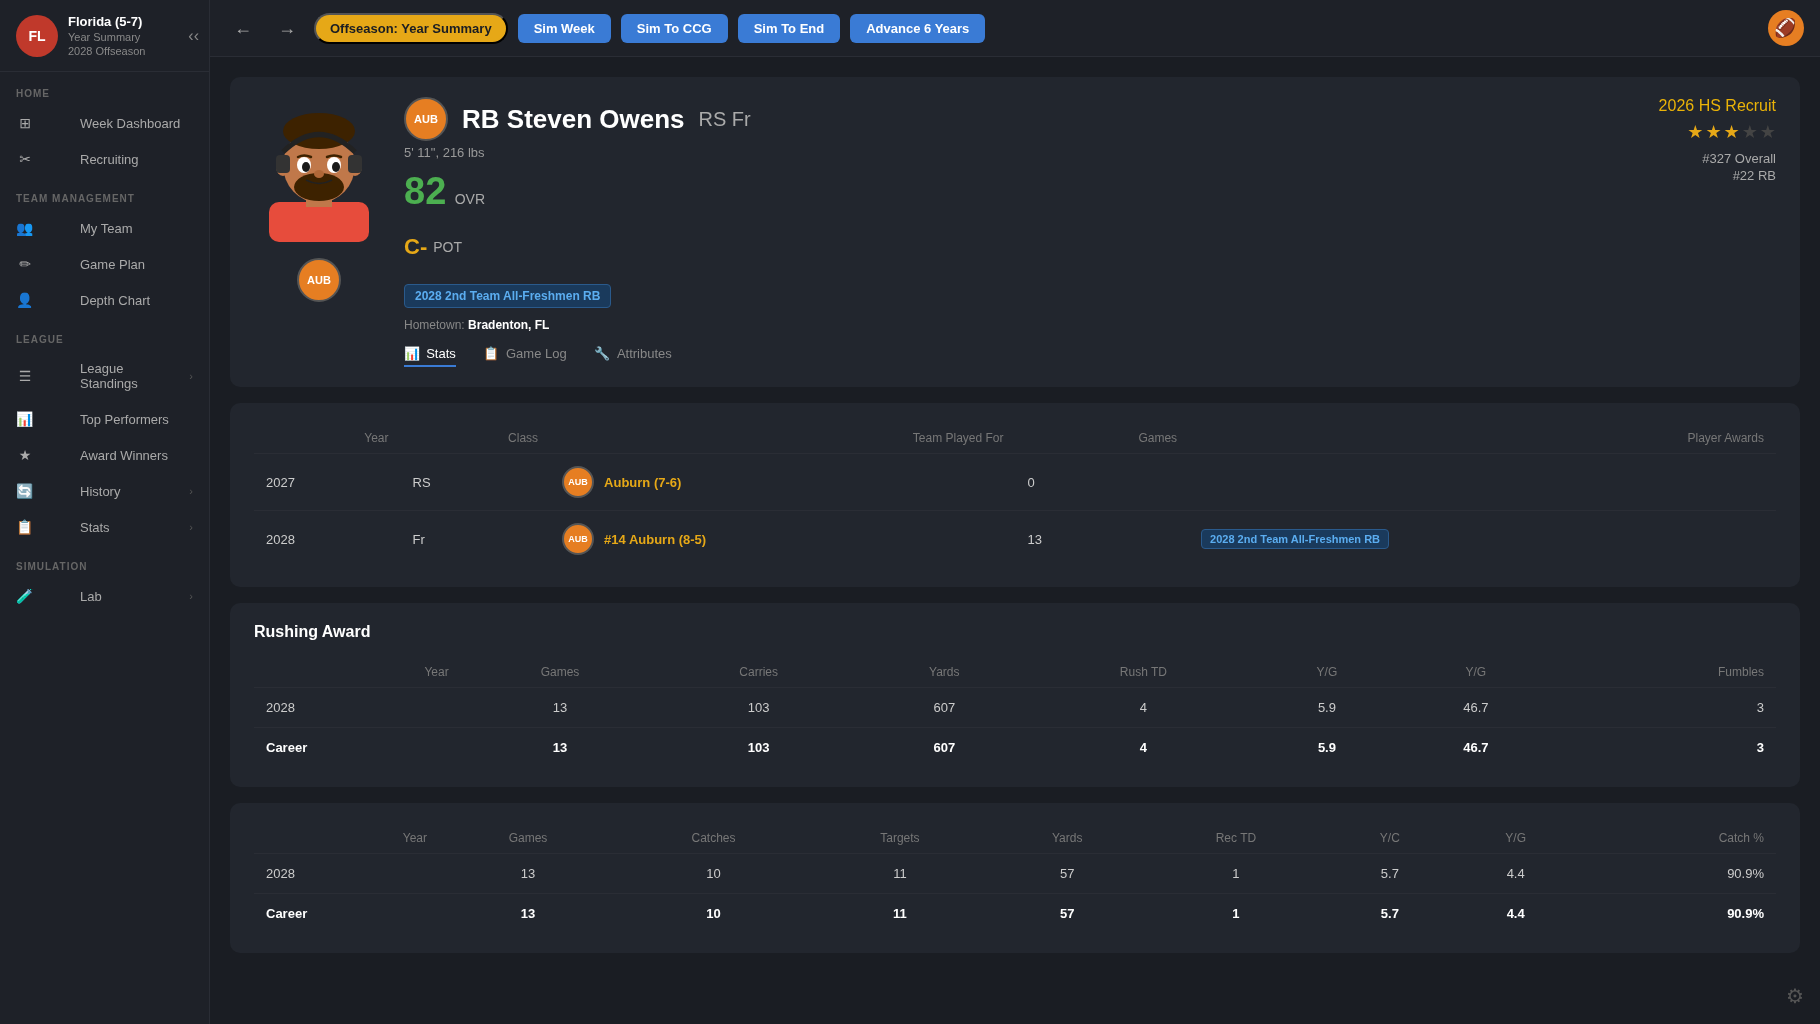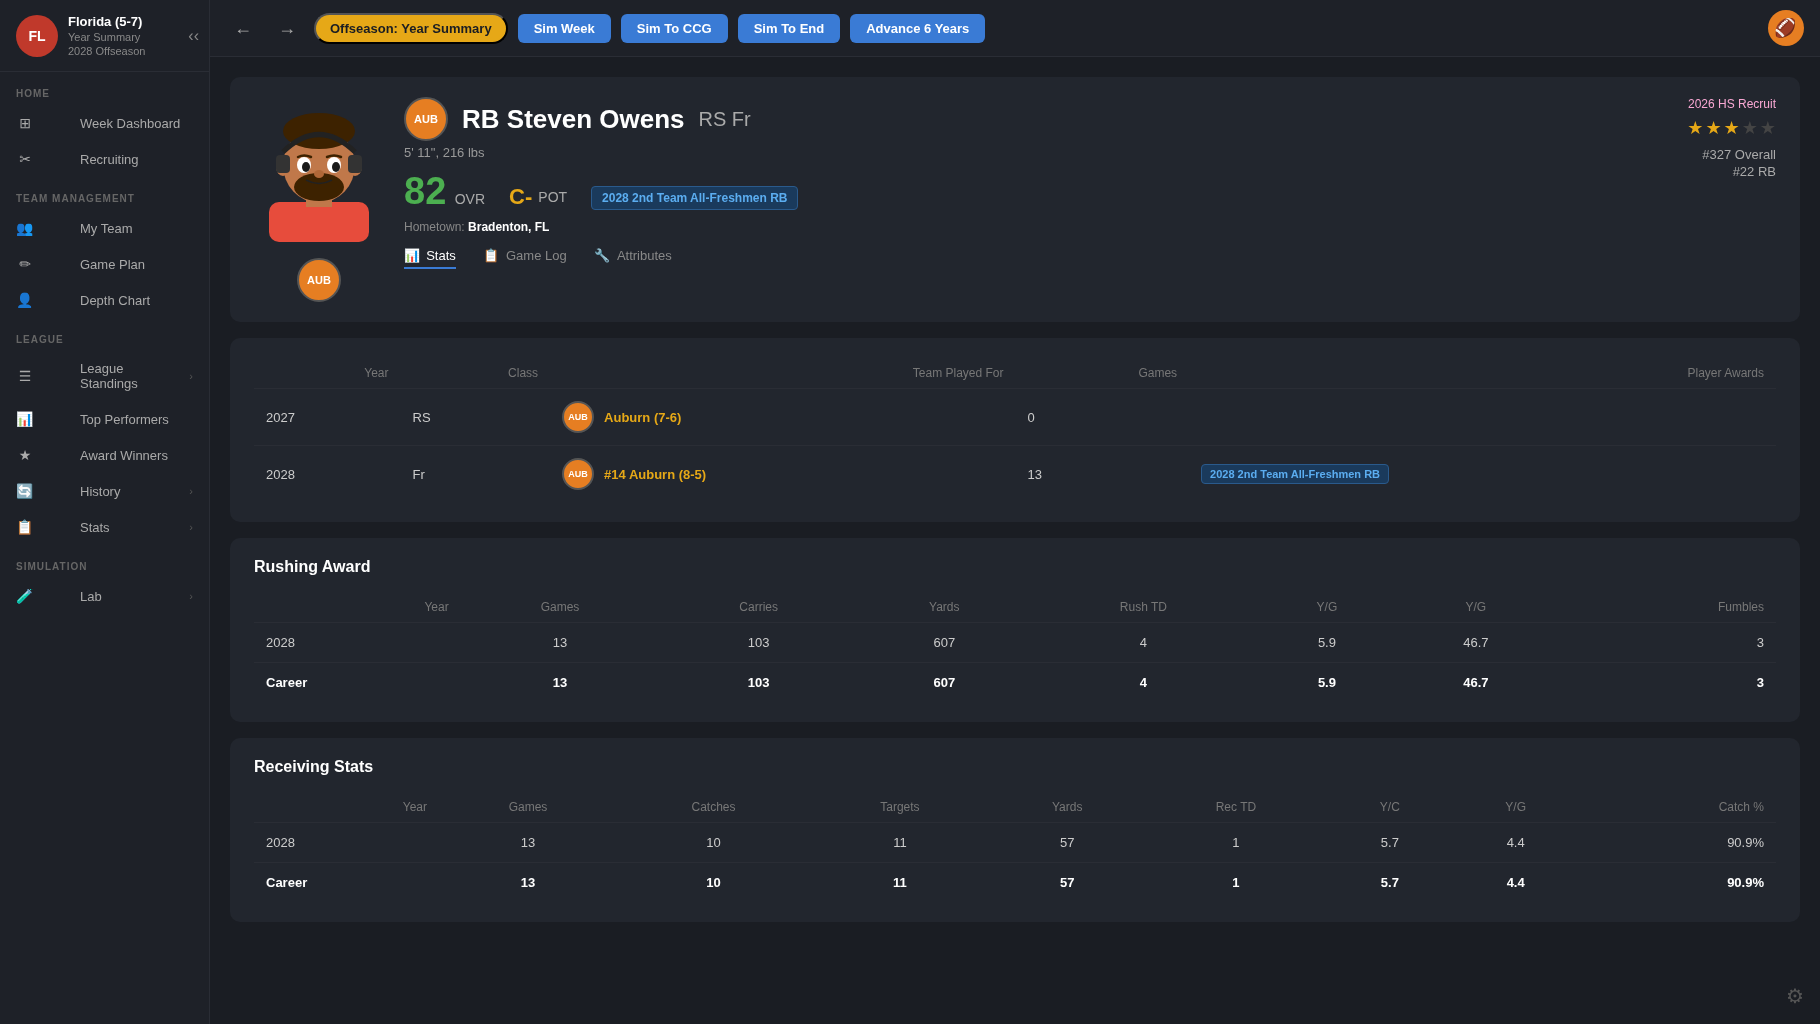--- a/index.html
+++ b/index.html
@@ -237,23 +237,24 @@
     }
 
     .player-physical {
       font-size: 13px;
       color: #999;
       margin-bottom: 12px;
     }
 
     .player-stats-row {
       display: flex;
-      align-items: flex-end;
+      align-items: flex-start;
       gap: 24px;
       margin-bottom: 10px;
+      flex-direction: column;
     }
 
     .ovr-val {
       font-size: 38px;
       font-weight: 700;
       color: #4caf50;
       line-height: 1;
     }
 
     .ovr-label {
@@ -295,22 +296,22 @@
       margin-top: 10px;
     }
     .hometown-val { color: #fff; font-weight: 600; }
 
     .player-right {
       text-align: right;
       min-width: 180px;
     }
 
     .recruit-label {
-      font-size: 12px;
-      color: #f9a8d4;
+      font-size: 16px;
+      color: #eab308;
       margin-bottom: 6px;
     }
 
     .stars-row {
       display: flex;
       gap: 2px;
       justify-content: flex-end;
       margin-bottom: 8px;
     }
 
@@ -710,21 +711,20 @@
             <td class="col-center">4</td>
             <td class="col-center">5.9</td>
             <td class="col-center">46.7</td>
             <td class="col-right">3</td>
           </tr>
         </tbody>
       </table>
     </div>
 
     <div class="section-card">
-      <div class="section-title">Receiving Stats</div>
       <table class="data-table">
         <thead>
           <tr>
             <th>Year</th>
             <th class="col-center">Games</th>
             <th class="col-center">Catches</th>
             <th class="col-center">Targets</th>
             <th class="col-center">Yards</th>
             <th class="col-center">Rec TD</th>
             <th class="col-center">Y/C</th>

